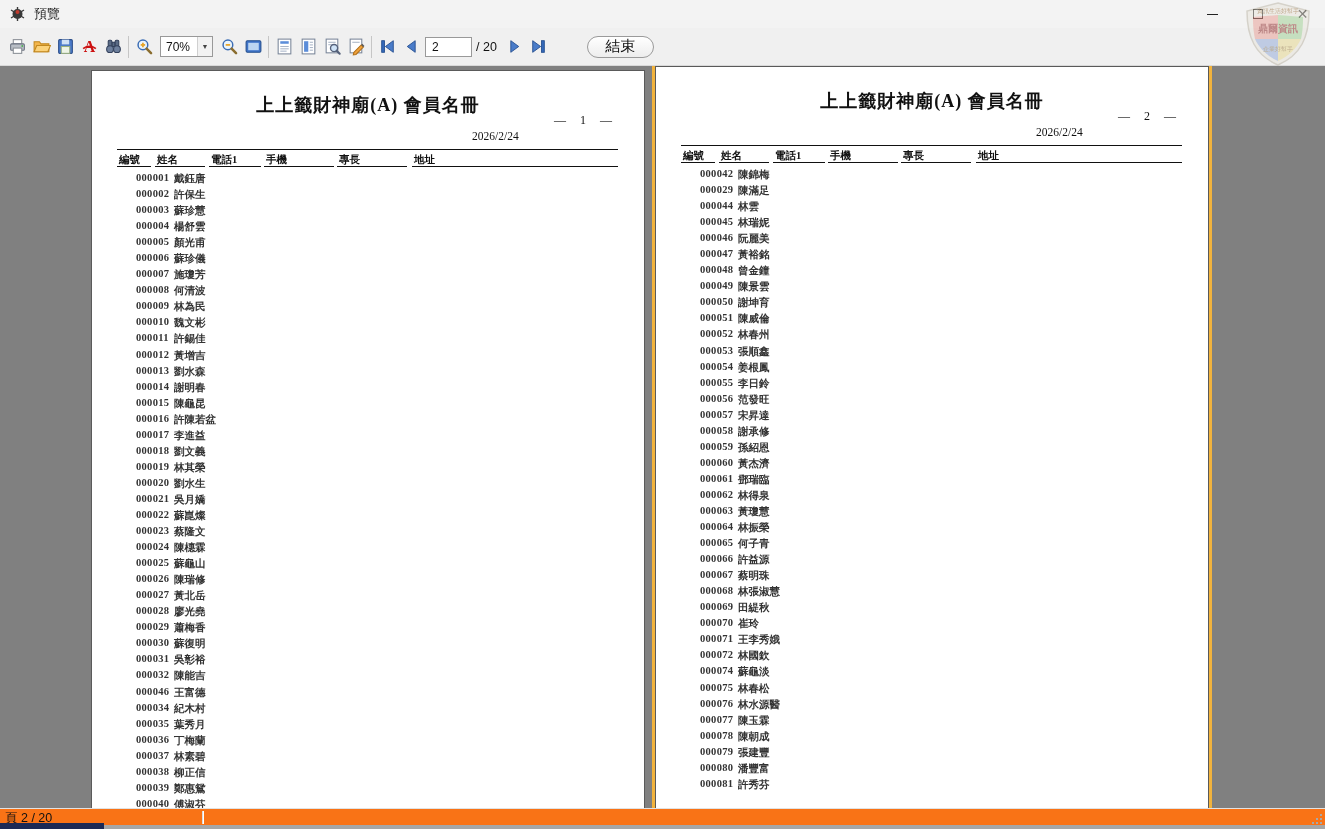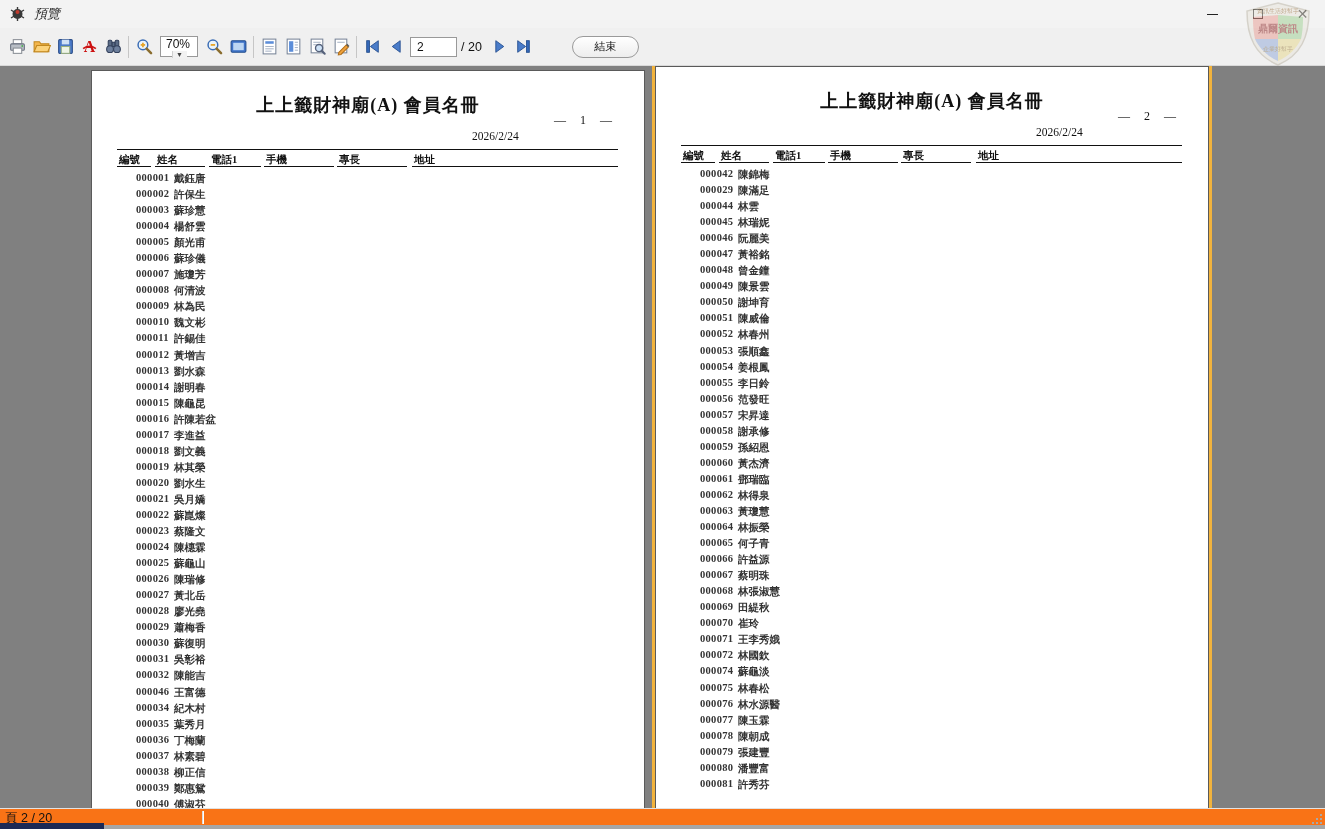--- a/index.html
+++ b/index.html
@@ -4,40 +4,40 @@
 <style>
   * { margin:0; padding:0; box-sizing:border-box; }
   html,body { width:1325px; height:829px; overflow:hidden; }
   body { font-family:"Liberation Sans", sans-serif; background:#f0f0f0; position:relative; }
 
   .window { position:absolute; inset:0; background:#f0f0f0; }
 
   
   .titlebar { position:absolute; left:0; top:0; right:0; height:28px; background:#f3f3f3; display:flex; align-items:center; }
   .app-icon { width:17px; height:17px; margin-left:9px; }
-  .title-text { font-size:13px; color:#1a1a1a; margin-left:8px;font-style:italic; }
+  .title-text { font-size:13px; color:#1a1a1a; margin-left:8px; }
   .win-controls { position:absolute; right:0; top:0; height:28px; display:flex; }
   .win-btn { width:45px; height:28px; display:flex; align-items:center; justify-content:center; color:#222; font-size:13px; cursor:default; }
   .glyph-min { width:11px; height:1px; background:#222; display:inline-block; }
   .glyph-max { width:10px; height:10px; border:1px solid #222; display:inline-block; }
   .glyph-close { font-size:14px; line-height:1; }
 
   
   .watermark { position:absolute; left:1243px; top:1px; width:70px; height:66px; opacity:0.5; z-index:60; pointer-events:none; }
 
   
   .toolbar { position:absolute; left:0; top:28px; right:0; height:38px; background:#f0f0f0; border-bottom:1px solid #d9d9d9; display:flex; align-items:center; }
   .tbtn { width:24px; height:26px; display:flex; align-items:center; justify-content:center; border-radius:2px; }
   .tsep { width:1px; height:22px; background:#c6c6c6; margin:0 3px; }
-  .zoom-combo { display:flex; align-items:center; height:21px; border:1px solid #999; background:#fff; margin:0 4px;flex-direction:column; }
+  .zoom-combo { display:flex; align-items:center; height:21px; border:1px solid #999; background:#fff; margin:0 4px; }
   .zoom-combo .val { width:36px; padding-left:5px; font-size:12px; color:#111; }
   .zoom-combo .arrow { width:15px; height:19px; border-left:1px solid #d0d0d0; display:flex; align-items:center; justify-content:center; font-size:7px; color:#444; background:#f2f2f2; }
   .page-input { width:47px; height:20px; border:1px solid #999; background:#fff; font-size:12px; padding-left:6px; font-family:"Liberation Sans",sans-serif; color:#111; margin:0 2px; }
   .page-total { font-size:12.5px; color:#111; margin:0 6px 0 2px; }
-  .end-btn { margin-left:36px; width:67px; height:22px; border:1px solid #9a9a9a; border-radius:11px; background:linear-gradient(#ffffff,#ededed); font-size:11px; color:#111; display:flex; align-items:center; justify-content:center; }
+  .end-btn { margin-left:36px; width:67px; height:22px; border:1px solid #9a9a9a; border-radius:11px; background:linear-gradient(#ffffff,#ededed); font-size:15px; color:#111; display:flex; align-items:center; justify-content:center; }
 
   
   .preview { position:absolute; left:0; top:66px; right:0; height:742px; background:#808080; overflow:hidden; }
   .page { position:absolute; background:#fff; width:554px; height:780px; border:1px solid #5a5a5a; font-family:"Liberation Serif","DejaVu Serif",serif; color:#222; }
   .page.p1 { left:91px; top:4px; }
   .page.p2 { left:655px; top:0; border:1px solid #5a5a5a; outline:3px solid #f2b33d; outline-offset:0px; }
   .rpt-title { position:absolute; top:22px; left:0; right:0; text-align:center; font-size:18px; font-weight:bold; letter-spacing:1px; color:#111; }
   .rpt-pageno { position:absolute; top:42px; left:462px; width:58px; display:flex; justify-content:space-between; align-items:center; font-size:12px; color:#111; }
   .rpt-date { position:absolute; top:59px; left:380px; width:135px; font-size:11.5px; color:#111; }
   .rpt-toprule { position:absolute; top:78px; left:25px; width:501px; height:1px; background:#111; }

